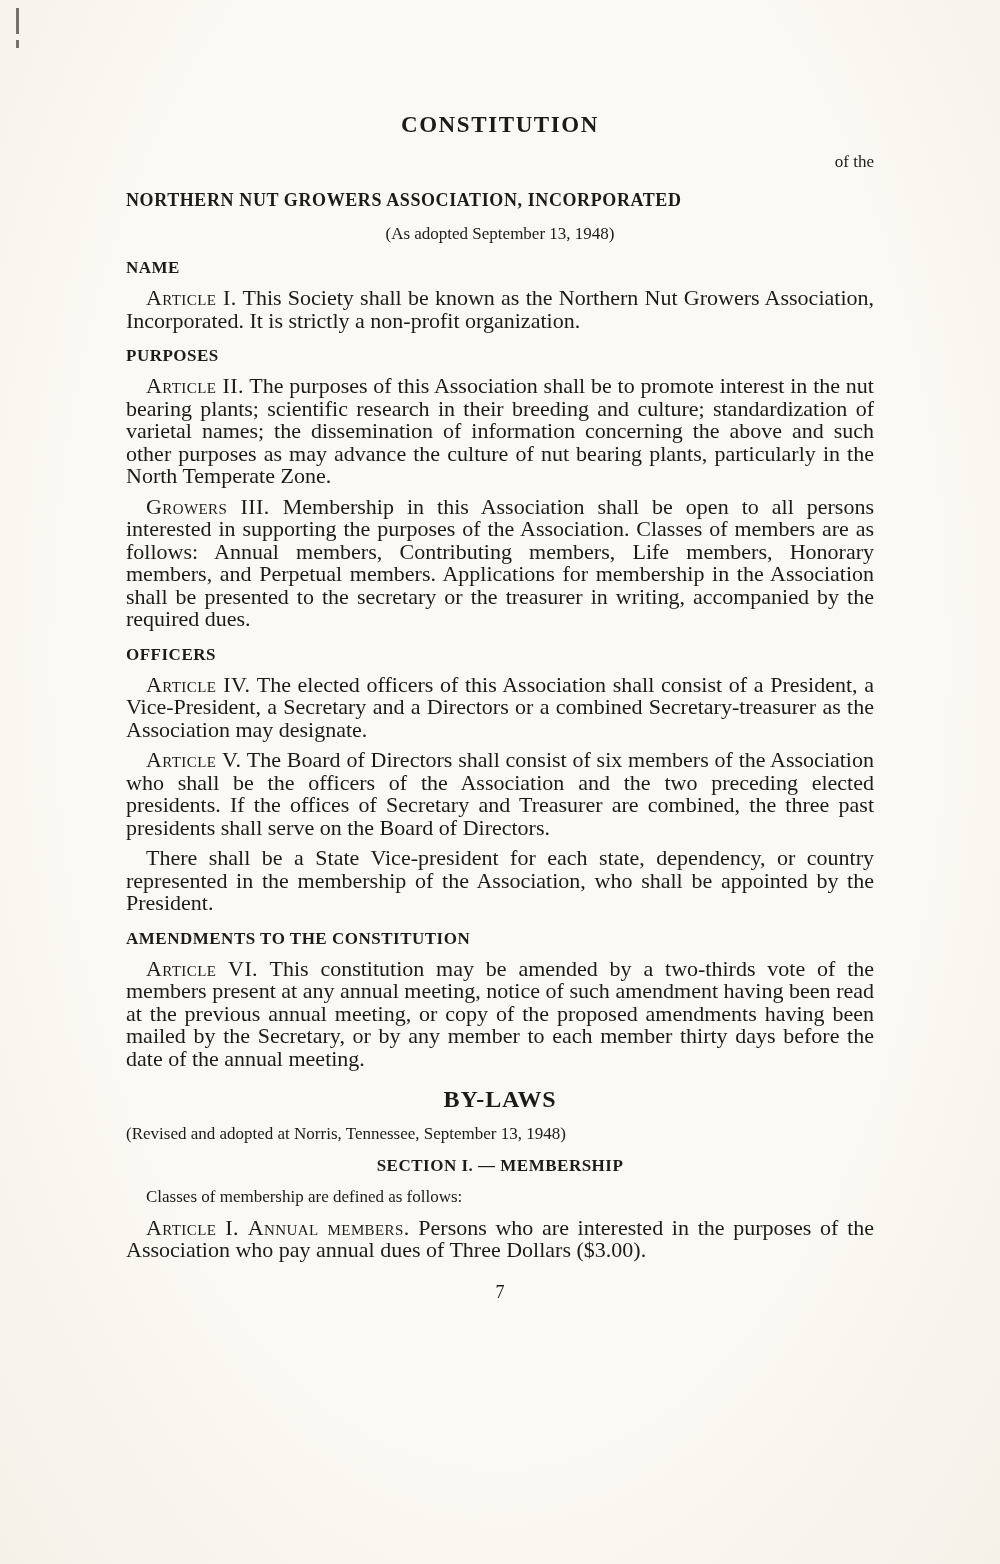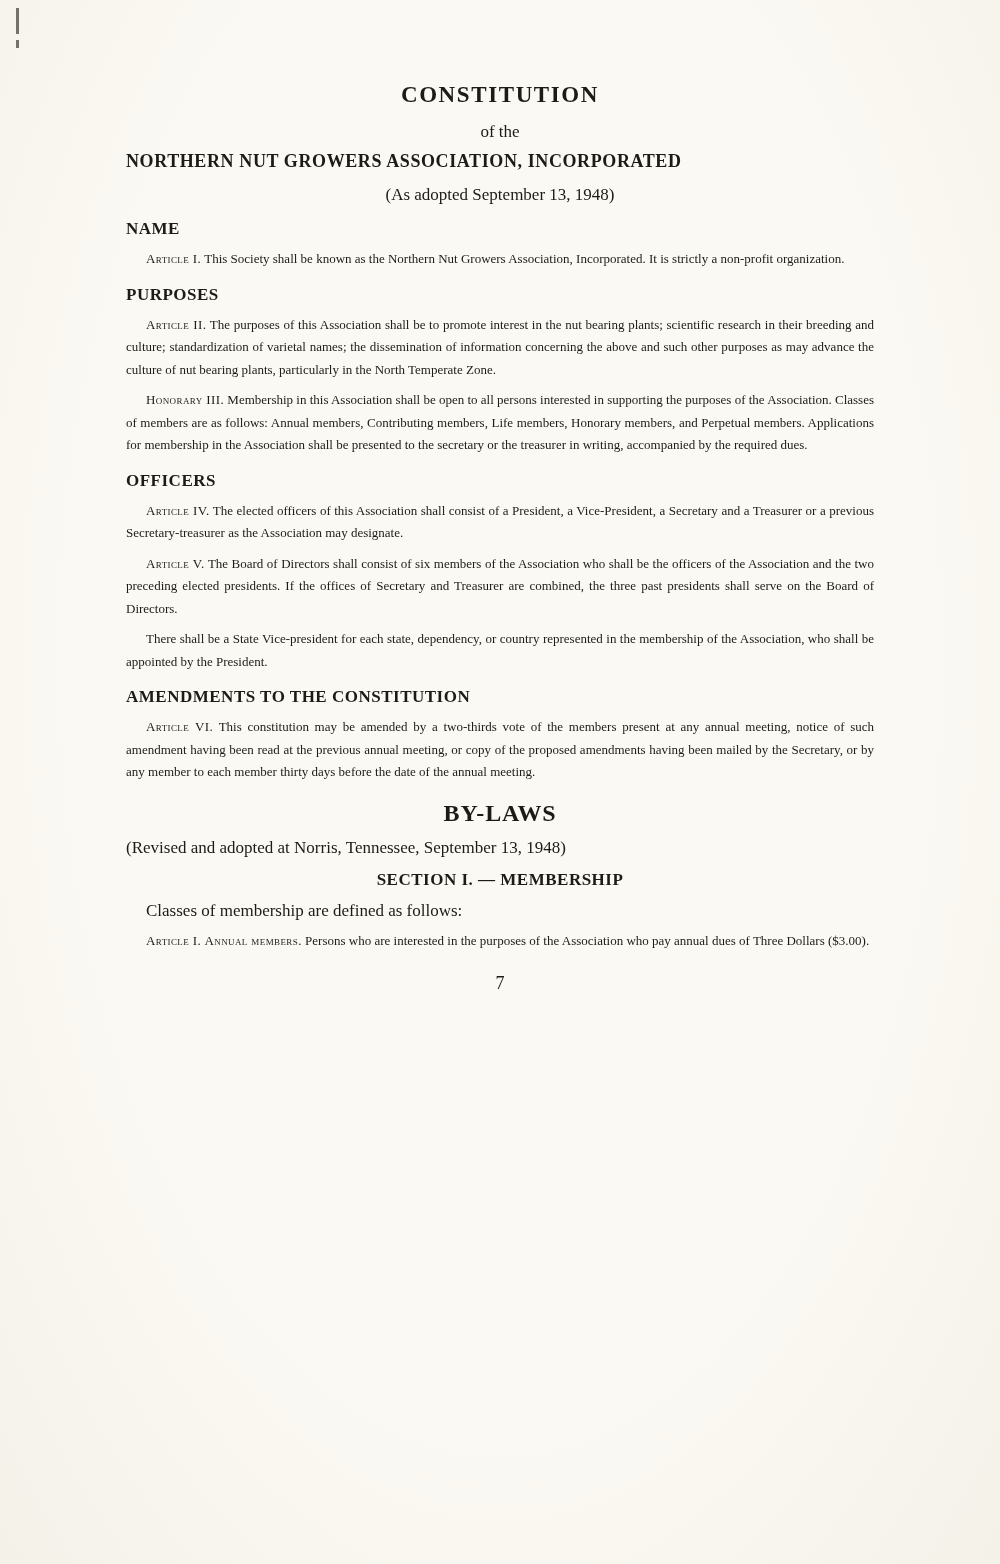--- a/index.html
+++ b/index.html
@@ -10,21 +10,21 @@
   .page {
     position: relative;
     width: 1000px;
     height: 1564px;
     margin: 0 auto;
     background: radial-gradient(ellipse at 50% 42%, #fbf9f3 60%, #f3f1e8 100%);
     color: #1d1b16;
     font-family: "Liberation Serif", "DejaVu Serif", serif;
     overflow: hidden;
     box-sizing: border-box;
-    padding-top: 82px;
+    padding-top: 112px;
   }
   .scan-mark {
     position: absolute;
     left: 16px;
     top: 8px;
     width: 3px;
     height: 26px;
     background: #4a463d;
     opacity: .75;
   }
@@ -42,44 +42,44 @@
     margin: 0 auto;
   }
   .title {
     margin: 0 0 14px 0;
     text-align: center;
     font-size: 23px;
     font-weight: bold;
     letter-spacing: 1.6px;
   }
   .of-the {
-    text-align: center;
+    text-align: right;
     font-size: 17px;
-    margin-bottom: 9px;
+    margin-bottom: 18px;
   }
   .org {
     font-size: 18px;
     font-weight: bold;
     letter-spacing: .6px;
     margin-bottom: 13px;
   }
   .adopted {
     text-align: center;
     font-size: 17px;
   }
   .sec-head {
     margin: 14px 0 9px 0;
     text-align: left;
     font-size: 17px;
     font-weight: bold;
     letter-spacing: .5px;
   }
   .para {
     margin: 8px 0 6px 0;
-    font-size: 13px;
+    font-size: 22px;
     line-height: 22.5px;
     text-align: justify;
     text-indent: 20px;
   }
   .para.no-indent {
     text-indent: 20px;
   }
   .lead {
     font-variant: small-caps;
     letter-spacing: .4px;
@@ -133,28 +133,28 @@
       <span>This Society shall be known as the Northern Nut Growers Association, Incorporated. It is strictly a non-profit organization.</span>
     </p>
 
     <h2 class="sec-head">PURPOSES</h2>
     <p class="para">
       <span class="lead">Article II.</span>
       <span>The purposes of this Association shall be to promote interest in the nut bearing plants; scientific research in their breeding and culture; standardization of varietal names; the dissemination of information concerning the above and such other purposes as may advance the culture of nut bearing plants, particularly in the North Temperate Zone.</span>
     </p>
 
     <p class="para">
-      <span class="lead">Honorary III.</span>
+      <span class="lead">Growers III.</span>
       <span>Membership in this Association shall be open to all persons interested in supporting the purposes of the Association. Classes of members are as follows: Annual members, Contributing members, Life members, Honorary members, and Perpetual members. Applications for membership in the Association shall be presented to the secretary or the treasurer in writing, accompanied by the required dues.</span>
     </p>
 
     <h2 class="sec-head">OFFICERS</h2>
     <p class="para">
       <span class="lead">Article IV.</span>
-      <span>The elected officers of this Association shall consist of a President, a Vice-President, a Secretary and a Treasurer or a previous Secretary-treasurer as the Association may designate.</span>
+      <span>The elected officers of this Association shall consist of a President, a Vice-President, a Secretary and a Directors or a combined Secretary-treasurer as the Association may designate.</span>
     </p>
 
     <p class="para">
       <span class="lead">Article V.</span>
       <span>The Board of Directors shall consist of six members of the Association who shall be the officers of the Association and the two preceding elected presidents. If the offices of Secretary and Treasurer are combined, the three past presidents shall serve on the Board of Directors.</span>
     </p>
     <p class="para no-indent">
       <span>There shall be a State Vice-president for each state, dependency, or country represented in the membership of the Association, who shall be appointed by the President.</span>
     </p>
 

